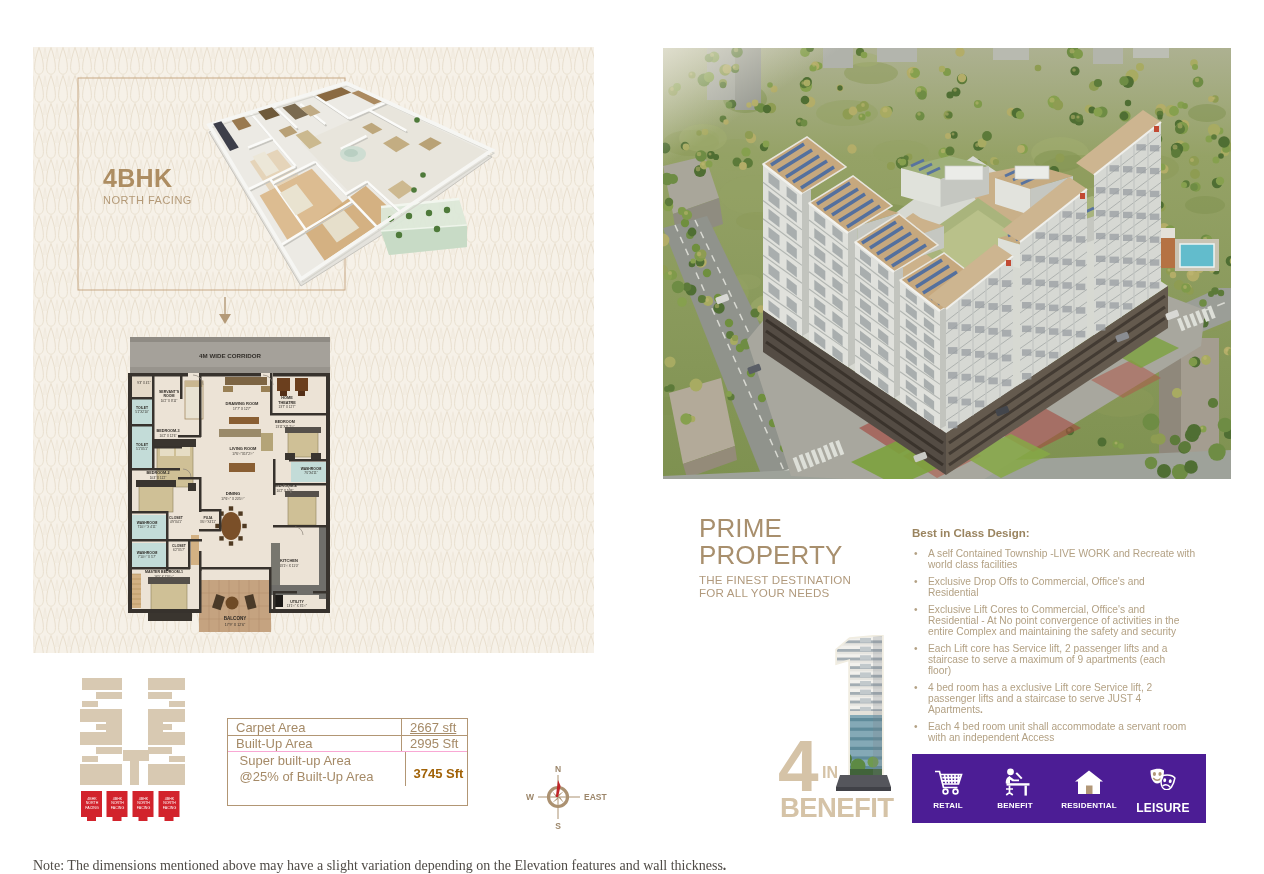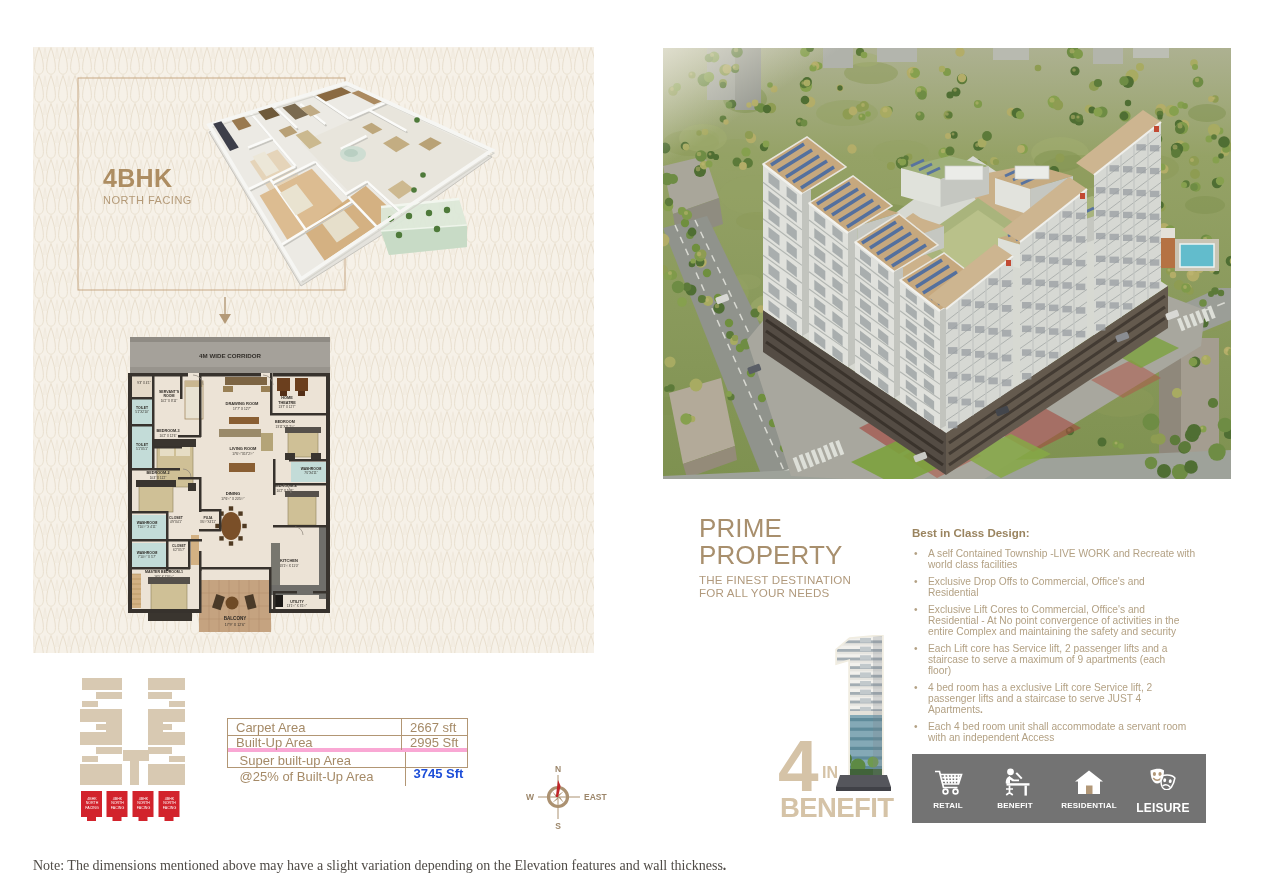--- a/index.html
+++ b/index.html
@@ -367,35 +367,35 @@
 <text x="67.5" y="128.4" font-family="Liberation Sans, sans-serif" font-size="3.6" fill="#fff" text-anchor="middle">NORTH</text>
 <text x="67.5" y="132.8" font-family="Liberation Sans, sans-serif" font-size="3.6" fill="#fff" text-anchor="middle">FACING</text>
 <rect x="82.5" y="115" width="21" height="26" fill="#d2232c"></rect>
 <rect x="88.5" y="141" width="9" height="4" fill="#d2232c"></rect>
 <text x="93.5" y="124.0" font-family="Liberation Sans, sans-serif" font-size="3.6" fill="#fff" text-anchor="middle">4BHK</text>
 <text x="93.5" y="128.4" font-family="Liberation Sans, sans-serif" font-size="3.6" fill="#fff" text-anchor="middle">NORTH</text>
 <text x="93.5" y="132.8" font-family="Liberation Sans, sans-serif" font-size="3.6" fill="#fff" text-anchor="middle">FACING</text>
 </svg>
 </div>
 
-<div class="abs" style="left:227px;top:718px;width:241px;height:50px;border:1px solid #b29674;color:#a58a67;font-size:13px;">
+<div class="abs" style="left:227px;top:718px;width:241px;height:88px;border:1px solid #b29674;color:#a58a67;font-size:13px;">
 
 <div style="display:flex;height:17px;border-bottom:1px solid #b29674;">
 <div style="width:174px;padding:1px 0 0 8px;border-right:1px solid #b29674;">Carpet Area</div>
-<div style="padding:1px 0 0 8px;">2667 sft</div>
+<div style="padding:1px 0 0 8px;text-decoration:underline;">2667 sft</div>
     </div>
 
-<div style="display:flex;height:16px;border-bottom:4px solid #f9a8d4;align-items:center;">
+<div style="display:flex;height:16px;border-bottom:1px solid #f9a8d4;">
 <div style="width:174px;padding:0 0 0 8px;border-right:1px solid #b29674;">Built-Up Area</div>
 <div style="padding:0 0 0 8px;">2995 Sft</div>
     </div>
 
 <div style="display:flex;height:34px;justify-content:center;">
 <div style="width:174px;padding:1px 0 0 8px;border-right:1px solid #b29674;line-height:16px;">Super built-up Area<br>@25% of Built-Up Area</div>
-<div style="padding:14px 0 0 8px;font-weight:bold;color:#1d4ed8;">3745 Sft</div>
+<div style="padding:14px 0 0 8px;font-weight:bold;color:#a16207;">3745 Sft</div>
     </div>
 </div>
 
 <div class="abs" style="left:520px;top:760px;width:90px;height:70px;">
 <svg width="90" height="70" viewBox="0 0 90 70" style="display:block">
 
 <circle cx="38" cy="37" r="9.5" fill="none" stroke="#ab9171" stroke-width="3.2"></circle>
 <path d="M38,15 V59 M18,37 H60" stroke="#ab9171" stroke-width="1"></path>
 <path d="M38,37 L32,31 L36,37 Z M38,37 L44,43 L40,37 Z M38,37 L44,31 L38,35 Z M38,37 L32,43 L38,39 Z" fill="#ab9171"></path>
 
@@ -1350,21 +1350,21 @@
 </g>
 
 <path d="M10,140 L57,140 L61,152 L6,152 Z" fill="#55565c"></path>
 <rect x="6" y="152" width="55" height="4" fill="#404147"></rect>
 </svg>
     </div>
 
 <div class="abs" style="left:10px;top:174px;font-size:27.5px;font-weight:bold;letter-spacing:-0.6px;">BENEFIT</div>
 </div>
 
-<div class="abs" style="left:912px;top:754px;width:294px;height:69px;background:#737373;">
+<div class="abs" style="left:912px;top:754px;width:294px;height:69px;background:#4c1d95;">
 
 <div class="abs" style="left:21px;top:14px;"><svg width="31" height="27" viewBox="0 0 31 27">
         <g fill="none" stroke="#fff" stroke-width="1.7">
 <path d="M2,3.5 H6.5 L10.5,19.5 H24.5"></path>
 <path d="M7,6.5 H28.5 L25.5,16 H9.5"></path>
 <path d="M9.3,9.6 H27.5 M8.7,12.8 H26.5 M11.5,7 L13,15.7 M15,7 L16,15.7 M18.5,7 L19,15.7 M22,7 L22,15.7 M25.5,7 L25,15.7"></path>
 </g>
 <circle cx="12.5" cy="23.5" r="2.4" fill="none" stroke="#fff" stroke-width="1.7"></circle>
 <circle cx="22.5" cy="23.5" r="2.4" fill="none" stroke="#fff" stroke-width="1.7"></circle>
       </svg></div>

